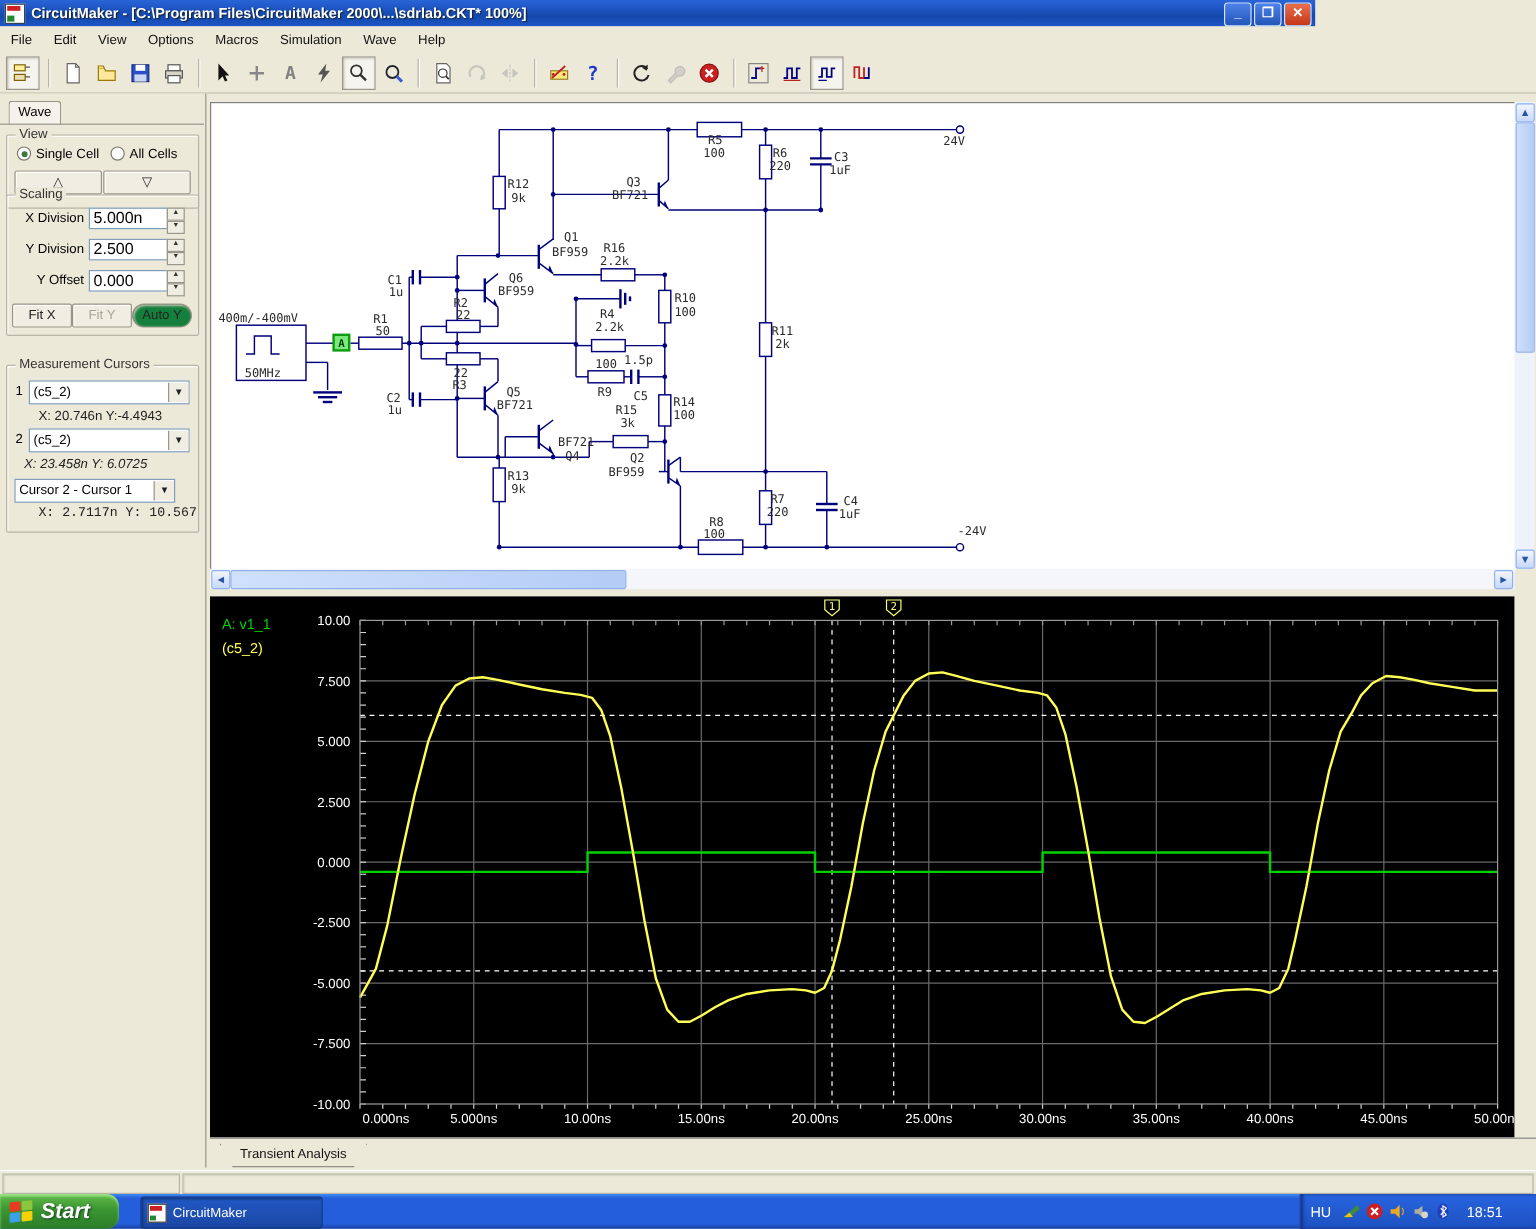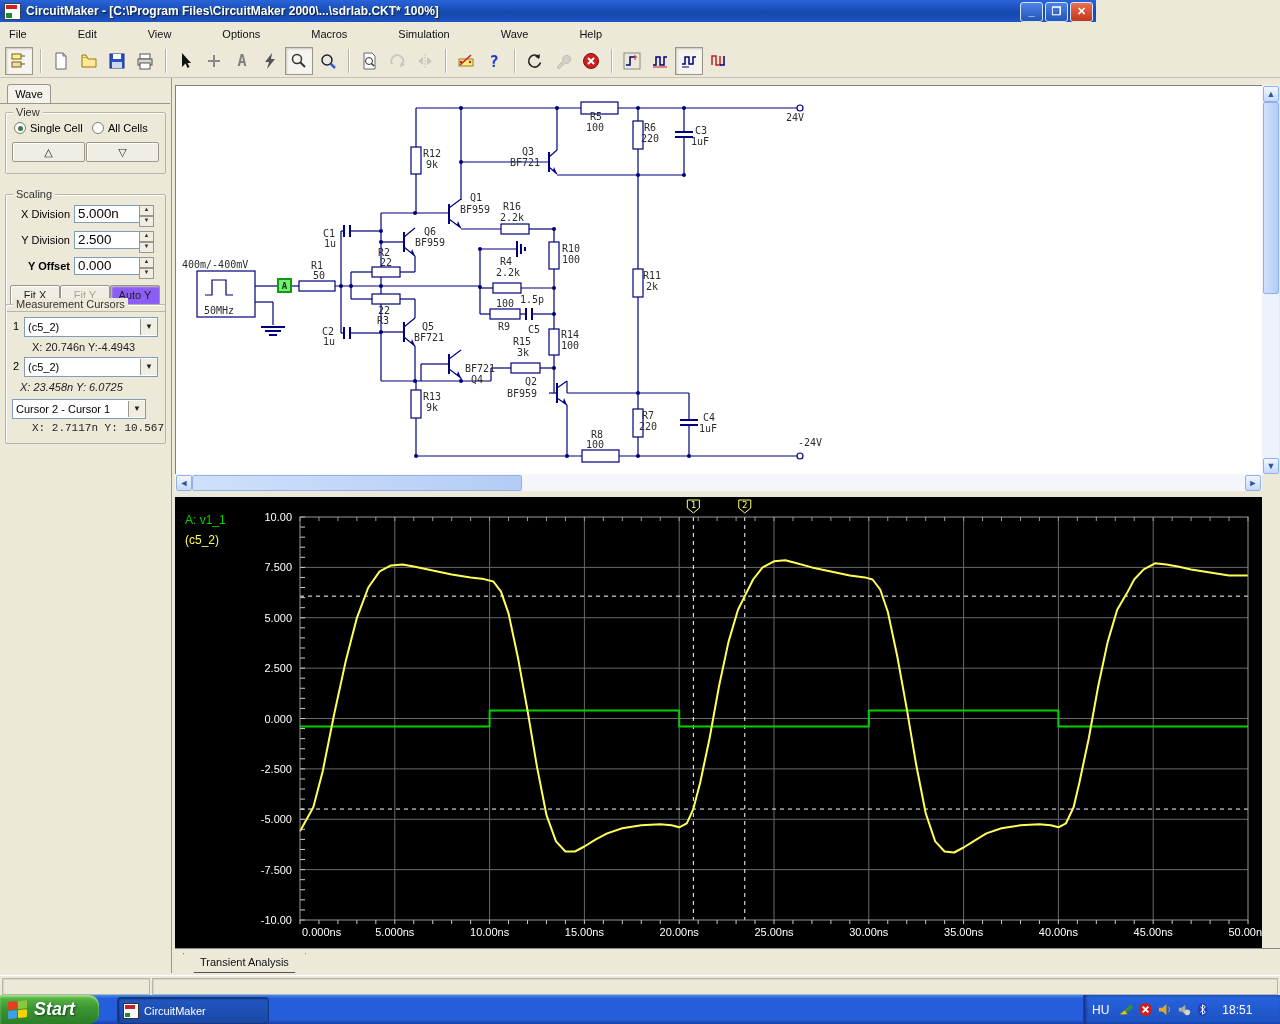--- a/index.html
+++ b/index.html
@@ -13,21 +13,21 @@
   .winbtns{position:absolute;right:3px;top:2px;display:flex;gap:2px;}
   .winbtn{width:21px;height:18px;border-radius:3px;border:1px solid #d6e4ff;
     background:linear-gradient(#4d82e8,#2455b8);color:#fff;font-size:11px;line-height:16px;
     text-align:center;font-weight:bold;}
   .winbtn.close{background:linear-gradient(#e8704d,#c43718);}
   #appicon{width:15px;height:15px;background:#fff;border:1px solid #345;position:relative;}
   #appicon:before{content:"";position:absolute;left:1px;top:1px;width:11px;height:4px;background:#c22;}
   #appicon:after{content:"";position:absolute;left:1px;bottom:1px;width:6px;height:5px;background:#283;}
   
   #menubar{left:0;top:22px;width:1280px;height:23px;background:#ece9d8;display:flex;
-    align-items:center;border-bottom:1px solid #d8d4c8;gap:33px;}
+    align-items:center;border-bottom:1px solid #d8d4c8;}
   .menuitem{padding:3px 9px;color:#111;}
   #toolbar{left:0;top:45px;width:1280px;height:33px;background:#ece9d8;display:flex;
     align-items:center;border-bottom:1px solid #c6c3b5;padding-left:4px;box-sizing:border-box;}
   .tbbtn{width:26px;height:26px;display:flex;align-items:center;justify-content:center;margin:0 1px;}
   .tbbtn.pressed{background:#f6f4ef;border:1px solid #9a968a;box-shadow:inset 1px 1px 2px #cac6b8;}
   .tbbtn.disabled{opacity:.55;}
   .tbsep{width:1px;height:24px;background:#b8b4a6;margin:0 6px;box-shadow:1px 0 0 #fff;}
   
   #sidebar{left:0;top:78px;width:171px;height:895px;background:#ece9d8;border-right:1px solid #9a968a;}
   #wavetab{position:absolute;left:7px;top:6px;width:42px;height:19px;background:#f4f2ea;
@@ -36,21 +36,21 @@
   .groupbox{position:absolute;left:5px;width:159px;border:1px solid #b8b4a6;border-radius:2px;
     box-shadow:1px 1px 0 #fff inset;}
   .gb-legend{position:absolute;top:-7px;left:7px;background:#ece9d8;padding:0 3px;color:#333;}
   .radio{display:inline-block;width:10px;height:10px;border-radius:50%;border:1px solid #7b7b6e;
     background:#fff;vertical-align:-2px;margin-right:4px;position:relative;}
   .radio.checked:after{content:"";position:absolute;left:2.5px;top:2.5px;width:5px;height:5px;
     border-radius:50%;background:#3a7a3a;}
   .xpbtn{background:#f0eee3;border:1px solid #9a968a;border-radius:2px;text-align:center;
     color:#222;box-shadow:inset 1px 1px 0 #fff;}
   .xpbtn.disabled{color:#a8a496;}
-  .xpbtn.active{background:#8b5cf6;box-shadow:inset 1px 1px 2px #cac6b8;}
+  .xpbtn.active{background:#15803d;box-shadow:inset 1px 1px 2px #cac6b8;border-radius:10px;}
   .xpinput{background:#fff;border:1px solid #7f9db9;padding:1px 3px;line-height:14px;color:#000;}
   .spin{display:inline-block;width:15px;}
   .spinb{height:9px;background:#f0eee3;border:1px solid #9a968a;font-size:6px;line-height:7px;
     text-align:center;color:#333;}
   .dd{background:#fff;border:1px solid #7f9db9;height:18px;display:flex;align-items:center;}
   .dd .ddtext{flex:1;padding-left:3px;}
   .ddbtn{width:16px;height:16px;background:#f0eee3;border-left:1px solid #9a968a;text-align:center;
     font-size:8px;line-height:16px;color:#222;}
   .readout{color:#222;}
   
@@ -282,35 +282,35 @@
     <div style="position:absolute;left:8px;top:9px;">
       <span class="radio checked"></span><span>Single Cell</span>
     </div>
     <div style="position:absolute;left:86px;top:9px;">
       <span class="radio"></span><span>All Cells</span>
     </div>
     <div class="xpbtn" style="position:absolute;left:6px;top:29px;width:71px;height:18px;line-height:18px;">△</div>
     <div class="xpbtn" style="position:absolute;left:80px;top:29px;width:71px;height:18px;line-height:18px;">▽</div>
   </div>
 
-  <div class="groupbox" style="top:116px;height:116px;">
+  <div class="groupbox" style="top:84px;height:116px;">
     <span class="gb-legend">Scaling</span>
     <div style="position:absolute;left:4px;top:13px;width:60px;text-align:right;">X Division</div>
     <input class="xpinput" style="position: absolute; left: 68px; top: 10px; width: 58px; height: 14px;" value="5.000n">
     <div class="spin" style="position:absolute;left:133px;top:10px;">
         <div class="spinb">▲</div>
         <div class="spinb">▼</div>
       </div>
     <div style="position:absolute;left:4px;top:39px;width:60px;text-align:right;">Y Division</div>
     <input class="xpinput" style="position: absolute; left: 68px; top: 36px; width: 58px; height: 14px;" value="2.500">
     <div class="spin" style="position:absolute;left:133px;top:36px;">
         <div class="spinb">▲</div>
         <div class="spinb">▼</div>
       </div>
-    <div style="position:absolute;left:4px;top:65px;width:60px;text-align:right;font-weight:bold;">Y Offset</div>
+    <div style="position:absolute;left:4px;top:65px;width:60px;text-align:right;">Y Offset</div>
     <input class="xpinput" style="position: absolute; left: 68px; top: 62px; width: 58px; height: 14px;" value="0.000">
     <div class="spin" style="position:absolute;left:133px;top:62px;">
         <div class="spinb">▲</div>
         <div class="spinb">▼</div>
       </div>
     <div class="xpbtn" style="position:absolute;left:4px;top:90px;width:48px;height:18px;line-height:18px;">Fit X</div>
     <div class="xpbtn disabled" style="position:absolute;left:54px;top:90px;width:48px;height:18px;line-height:18px;">Fit Y</div>
     <div class="xpbtn active" style="position:absolute;left:104px;top:90px;width:48px;height:18px;line-height:18px;">Auto Y</div>
   </div>
 

